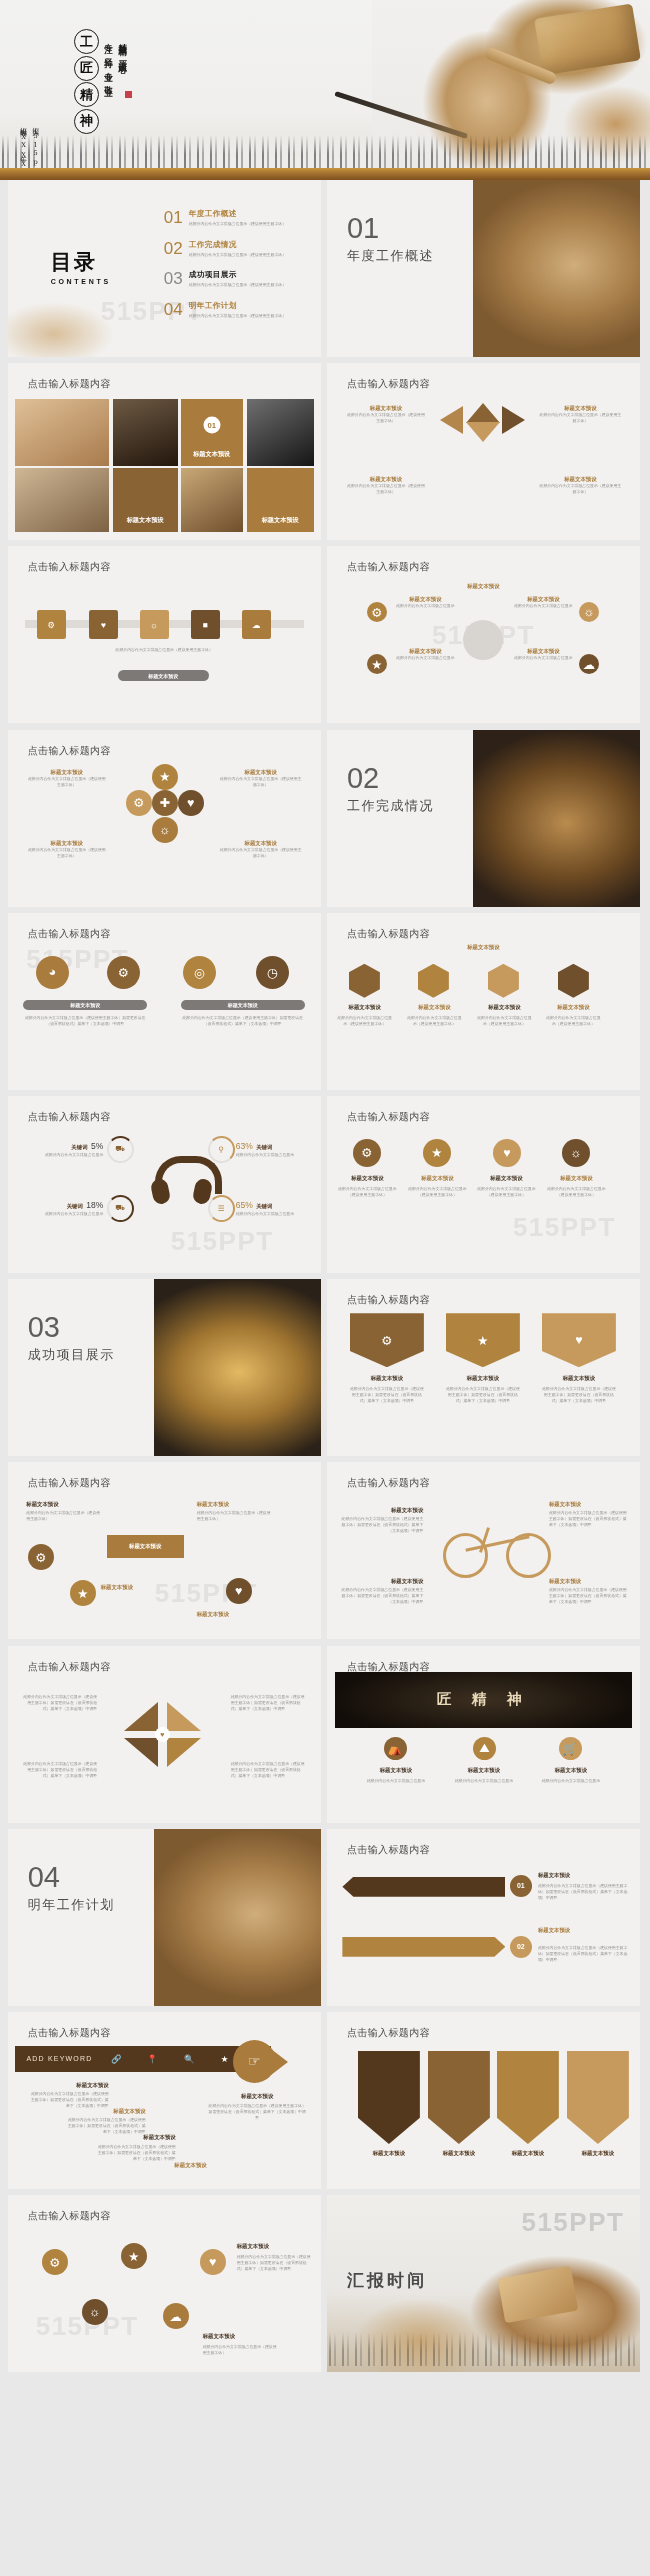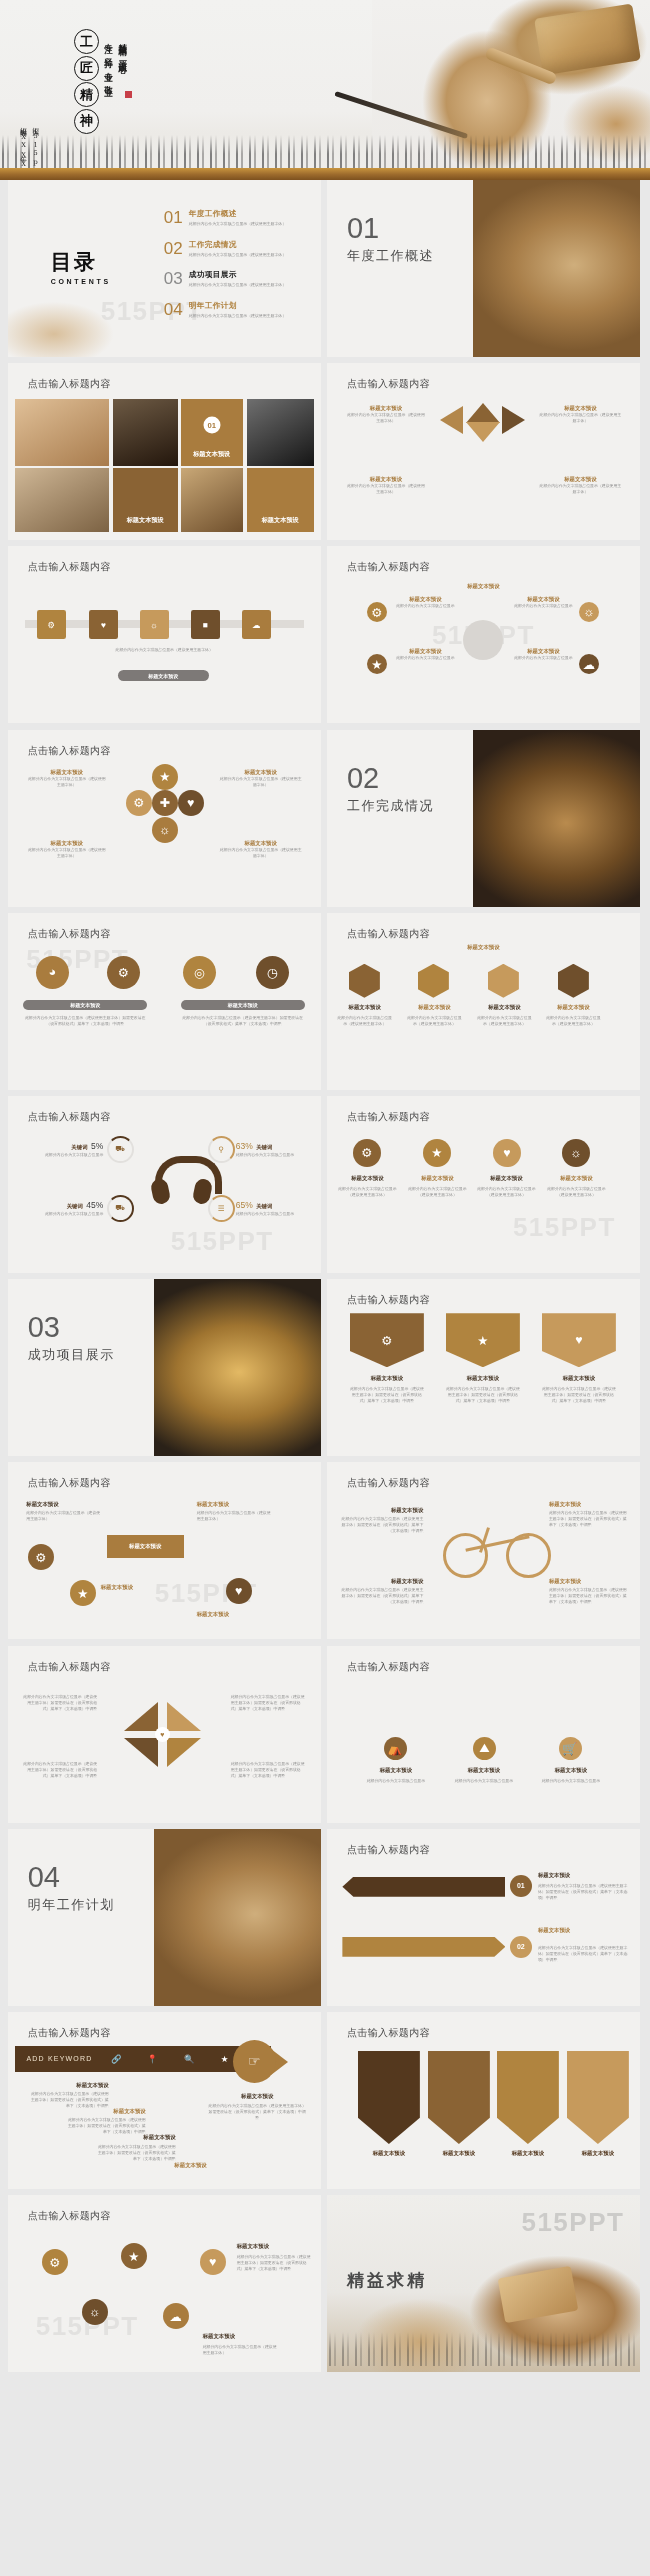--- a/index.html
+++ b/index.html
@@ -361,21 +361,21 @@
           <span style="font-size:8.5px;color:#b0843f;">63%</span>
           <span style="font-size:5.4px;font-weight:700;color:#54381e;">关键词</span>
           <div class="body" style="text-align:left;">此部分内容作为文字排版占位显示</div>
         </div>
 
         <div class="ring" style="position:absolute;left:99px;top:99px;width:23px;height:23px;border-color:#54381e #54381e #54381e #e2e0dd;">
           <span style="font-size:7.7px;color:#8a6334;">⛟</span>
         </div>
         <div style="position:absolute;left:18.6px;top:101px;width:77px;text-align:right;">
           <span style="font-size:5.4px;font-weight:700;color:#54381e;">关键词</span>
-          <span style="font-size:8.5px;color:#3d3d3d;">45%</span>
+          <span style="font-size:8.5px;color:#3d3d3d;">18%</span>
           <div class="body" style="text-align:right;">此部分内容作为文字排版占位显示</div>
         </div>
 
         <div class="ring" style="position:absolute;left:200px;top:99px;width:23px;height:23px;border-color:#c69a5c #c69a5c #c69a5c #e2e0dd;">
           <span style="font-size:7.7px;color:#b0843f;">☰</span>
         </div>
         <div style="position:absolute;left:228px;top:101px;width:77px;">
           <span style="font-size:8.5px;color:#b0843f;">65%</span>
           <span style="font-size:5.4px;font-weight:700;color:#54381e;">关键词</span>
           <div class="body" style="text-align:left;">此部分内容作为文字排版占位显示</div>
@@ -467,20 +467,23 @@
           <div style="position:absolute;left:31px;top:25px;width:15.5px;height:15.5px;border-radius:50%;background:#fff;color:#a97c3e;font-size:7px;display:flex;align-items:center;justify-content:center;">♥</div>
         </div>
         <div class="body" style="position:absolute;left:15.5px;top:48px;width:74px;text-align:right;">此部分内容作为文字排版占位显示（建议使用主题字体）如需更改请在（设置形状格式）菜单下（文本选项）中调整</div>
         <div class="body" style="position:absolute;left:223px;top:48px;width:74px;text-align:left;">此部分内容作为文字排版占位显示（建议使用主题字体）如需更改请在（设置形状格式）菜单下（文本选项）中调整</div>
         <div class="body" style="position:absolute;left:15.5px;top:115px;width:74px;text-align:right;">此部分内容作为文字排版占位显示（建议使用主题字体）如需更改请在（设置形状格式）菜单下（文本选项）中调整</div>
         <div class="body" style="position:absolute;left:223px;top:115px;width:74px;text-align:left;">此部分内容作为文字排版占位显示（建议使用主题字体）如需更改请在（设置形状格式）菜单下（文本选项）中调整</div>
       </div>
 
       <div class="slide">
         <div class="s-title">点击输入标题内容</div>
+        <div style="position:absolute;left:7.7px;top:26px;width:297px;height:56px;background:radial-gradient(ellipse 155px 39px at 149px 28px,#3c2f20,#120d08);display:flex;align-items:center;justify-content:center;">
+          <span style="color:#e8d9b8;font-size:14.7px;letter-spacing:7.7px;font-family:'DejaVu Serif',serif;font-weight:700;">匠 精 神</span>
+        </div>
         <div class="circ-icon" style="position:absolute;left:57px;top:91px;width:23px;height:23px;background:#8a6334;">⛺</div>
         <div class="circ-icon" style="position:absolute;left:146px;top:91px;width:23px;height:23px;background:#b0843f;">⛰</div>
         <div class="circ-icon" style="position:absolute;left:232px;top:91px;width:23px;height:23px;background:#c69a5c;">🛒</div>
         <div class="cap d" style="position:absolute;left:31px;top:121px;width:76px;">标题文本预设</div>
         <div class="cap d" style="position:absolute;left:119px;top:121px;width:76px;">标题文本预设</div>
         <div class="cap d" style="position:absolute;left:206px;top:121px;width:76px;">标题文本预设</div>
         <div class="body" style="position:absolute;left:31px;top:132px;width:76px;">此部分内容作为文字排版占位显示</div>
         <div class="body" style="position:absolute;left:119px;top:132px;width:76px;">此部分内容作为文字排版占位显示</div>
         <div class="body" style="position:absolute;left:206px;top:132px;width:76px;">此部分内容作为文字排版占位显示</div>
       </div>
@@ -558,20 +561,20 @@
         <div class="body" style="position:absolute;left:195px;top:149px;width:74px;text-align:left;">此部分内容作为文字排版占位显示（建议使用主题字体）</div>
       </div>
 
       <div class="slide">
         <div class="thanks-num" style="background:
              radial-gradient(ellipse 124px 77px at 232px 116px,#d6b487,#a87c4a 45%,rgba(168,124,74,0) 72%),
              radial-gradient(ellipse 93px 62px at 93px 147px,#caa878,rgba(202,168,120,0) 70%),
              linear-gradient(180deg,#efeeeb 0%,#e9e7e3 55%,#cbbda6 100%);"></div>
         <div style="position:absolute;right:65px;top:77px;width:74px;height:45px;border-radius:3.9px;background:linear-gradient(145deg,#e0c18d,#b6894f);transform:rotate(-10deg);"></div>
         <div class="wm" style="right:15.5px;top:12.4px;color:rgba(120,120,120,.28);">515PPT</div>
-        <div style="position:absolute;left:20px;top:74px;font-size:17px;color:#4a4a4a;font-weight:700;letter-spacing:3.1px;font-family:'DejaVu Serif',serif;">精益求精</div>
+        <div style="position:absolute;left:20px;top:74px;font-size:17px;color:#4a4a4a;font-weight:700;letter-spacing:3.1px;font-family:'DejaVu Serif',serif;">汇报时间</div>
         <div class="skyline" style="bottom:6.2px;opacity:.6;"></div>
       </div>
     </div>
 
   </div>
 </div>
 
 
 </body></html>

